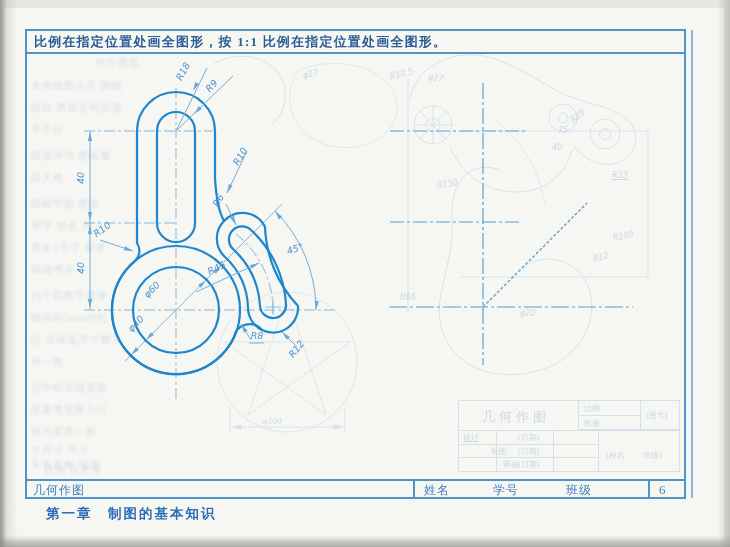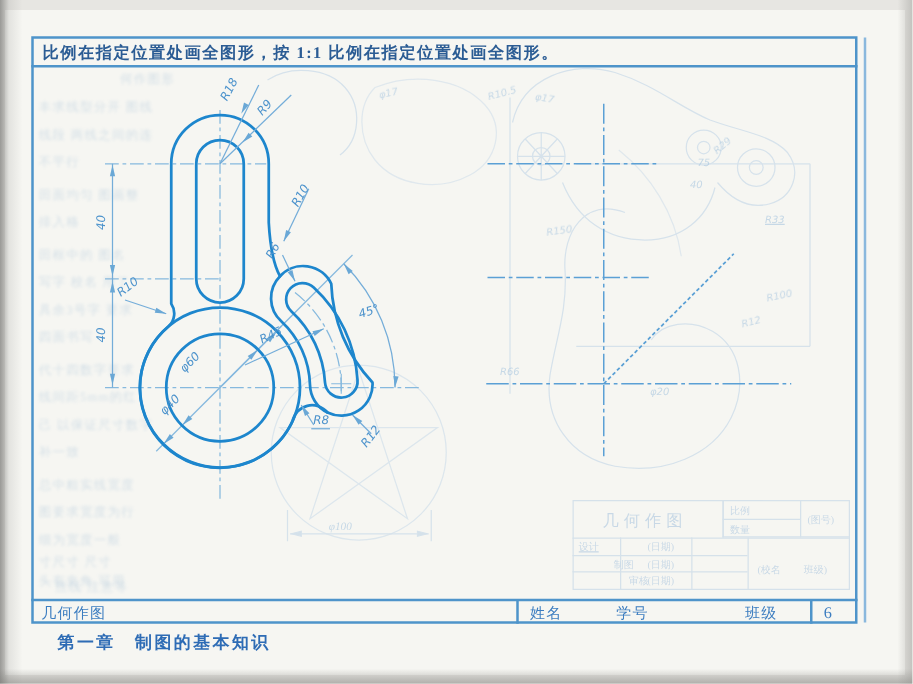--- a/index.html
+++ b/index.html
@@ -181,21 +181,21 @@
 <div class="frame-right-double"></div>
 <div class="instr-divider"></div>
 <div class="instruction">比例在指定位置处画全图形，按 1:1 比例在指定位置处画全图形。</div>
 
 <div class="footer-strip-top"></div>
 <div class="footer-div1"></div>
 <div class="footer-div2"></div>
 <div class="footer-text" style="left:33px;top:482px;">几何作图</div>
 <div class="footer-text" style="left:424px;top:482px;">姓名</div>
 <div class="footer-text" style="left:493px;top:482px;">学号</div>
-<div class="footer-text" style="left:566px;top:482px;margin-left:30px;">班级</div>
+<div class="footer-text" style="left:566px;top:482px;">班级</div>
 <div class="pagenum">6</div>
 <div class="chapter">第一章　制图的基本知识</div>
 
 <div>
   <div class="ghost" style="left:96px;top:56px;">何作图形</div>
   <div class="ghost" style="left:31px;top:79px;">丰求线型分开 图线</div>
   <div class="ghost" style="left:31px;top:101px;">线段 两线之间的连</div>
   <div class="ghost" style="left:31px;top:123px;">不平行</div>
   <div class="ghost" style="left:31px;top:149px;">田面均匀 图画整</div>
   <div class="ghost" style="left:31px;top:171px;">排入格</div>

